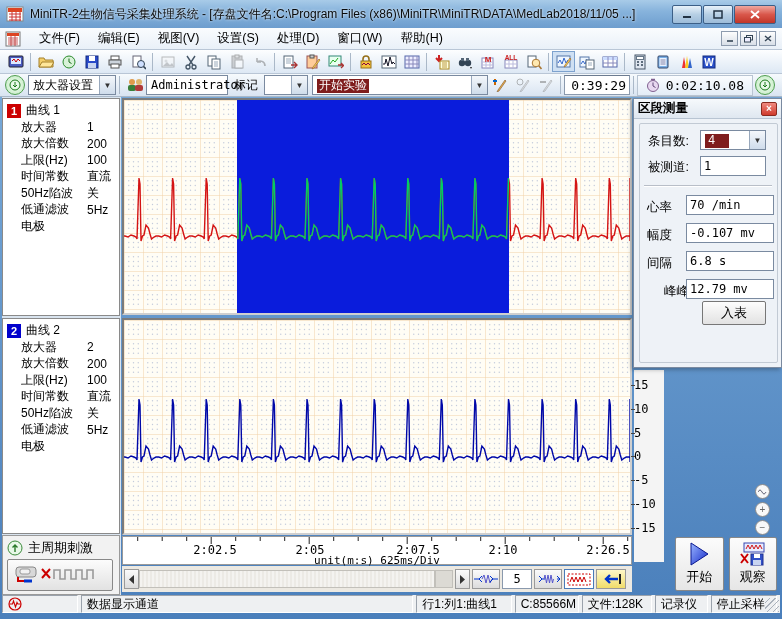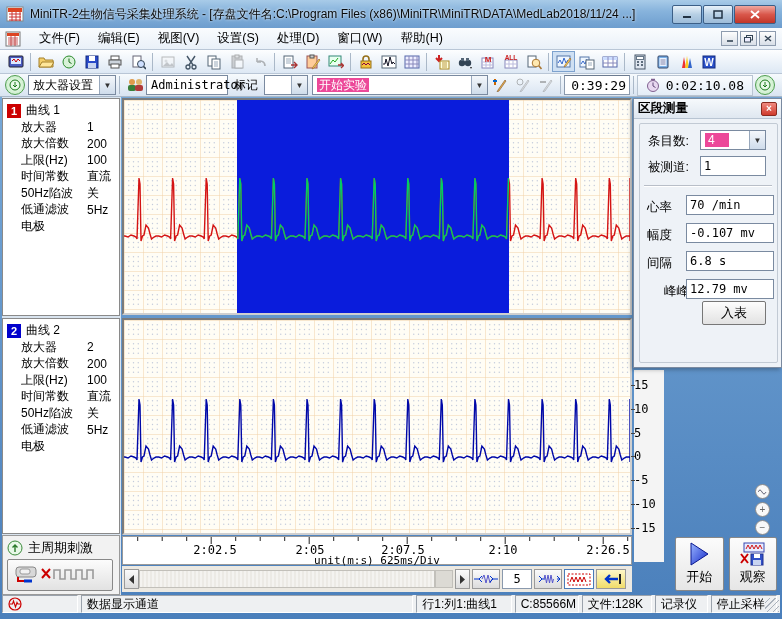--- a/index.html
+++ b/index.html
@@ -37,21 +37,21 @@
 
   .toolbar2 { position:absolute; left:0; top:74px; width:782px; height:23px;
     background:linear-gradient(#f6fafd,#d9e4f1); border-bottom:1px solid #a9b8c8; display:flex; align-items:center; padding-left:2px; }
   .roundbtn { width:20px; height:20px; border-radius:50%; border:1px solid #4f9e4f; background:radial-gradient(#f4fff4,#bfe8bf);
     display:flex; align-items:center; justify-content:center; color:#1c7a1c; font-size:12px; margin:0 3px; }
   .combo { height:20px; background:#fff; border:1px solid #7a8aa0; display:flex; align-items:center; position:relative; }
   .combo .cv { flex:1; padding:0 4px; white-space:nowrap; overflow:hidden; font-size:12px; }
   .drop { width:16px; height:100%; background:linear-gradient(#f4f7fb,#cfdceb); border-left:1px solid #98a8bc;
     display:flex; align-items:center; justify-content:center; font-size:8px; color:#333; }
   .tb2-field { height:20px; background:#fff; border:1px solid #7a8aa0; padding:1px 4px; font-family:"DejaVu Sans Mono",monospace; font-size:12px; display:flex; align-items:center; }
-  .hl { background:#ec4899; color:#fff; padding:0 2px; }
+  .hl { background:#7f1d1d; color:#fff; padding:0 2px;font-family:Liberation Mono, monospace; }
   .timebox { height:20px; border:1px solid #8a99ad; border-top-color:#6c7b90; background:#fff; display:flex; align-items:center; padding:0 3px;
     font-family:"DejaVu Sans Mono",monospace; font-size:13px; }
   .timepanel { height:21px; border:1px solid #b8c4d2; background:linear-gradient(#fbfdff,#e3ecf6); display:flex; align-items:center;
     padding:0 8px; font-family:"DejaVu Sans Mono",monospace; font-size:13px; }
 
   
   .sidebar { position:absolute; left:2px; top:97px; width:119px; height:498px; background:#d9e4ef; }
   .chan { position:absolute; left:0; width:118px; background:#fff; border:1px solid #8a8a8a; padding:3px 2px 0 4px; }
   .chan-h { display:flex; align-items:center; height:17px; }
   .badge { width:14px; height:14px; color:#fff; font-size:11px; display:flex; align-items:center; justify-content:center; margin-right:5px; font-weight:bold; }
@@ -111,21 +111,21 @@
 <body>
 
 <div class="win">
 
   <div class="titlebar">
     <svg class="app-icon" viewBox="0 0 18 16">
       <rect x="1" y="1" width="16" height="14" fill="#fff" stroke="#888"></rect>
       <rect x="2" y="2" width="14" height="4" fill="#d42"></rect>
       <path d="M3 8h12M3 11h12M3 14h12M6 6v9M10 6v9M14 6v9" stroke="#c33" stroke-width="1" fill="none"></path>
     </svg>
-    <span class="title-text">MiniTR-2生物信号采集处理系统 - [存盘文件名:C:\Program Files (x86)\MiniTR\MiniTR\DATA\MedLab2018/11/24 ...]</span>
+    <span class="title-text">MiniTR-2生物信号采集处理系统 - [存盘文件名:C:\Program Files (x86)\MiniTR\MiniTR\DATA\MedLab2018/11/05 ...]</span>
     <div class="winbtns">
       <div class="wbtn">
           <svg width="10" height="9">
             <path d="M1 7h8" stroke="#234" stroke-width="2"></path>
           </svg>
         </div>
       <div class="wbtn">
           <svg width="10" height="9">
             <rect x="1" y="1" width="8" height="7" fill="none" stroke="#234" stroke-width="1.5"></rect>
           </svg>
@@ -612,21 +612,21 @@
         <path d="M382.2 0v7" stroke="#222"></path>
         <path d="M406.7 0v4" stroke="#222"></path>
         <path d="M431.2 0v4" stroke="#222"></path>
         <path d="M455.7 0v4" stroke="#222"></path>
         <path d="M480.2 0v7" stroke="#222"></path>
         <path d="M504.7 0v4" stroke="#222"></path>
       </svg>
     <div class="unit">unit(m:s) 625ms/Div</div>
   <div class="tlabel" style="left: 92px;">2:02.5</div>
       <div class="tlabel" style="left: 187px;">2:05</div>
-      <div class="tlabel" style="left: 280px;">2:07.5</div>
+      <div class="tlabel" style="left: 295px;">2:07.5</div>
       <div class="tlabel" style="left: 380px;">2:10</div>
       <div class="tlabel" style="left: 485px;">2:26.5</div>
     </div>
 
   <div class="scrollrow">
     <div class="sbtn" style="width:15px">
         <svg width="7" height="9">
           <path d="M6 0L1 4.5 6 9z" fill="#333"></path>
         </svg>
       </div>

